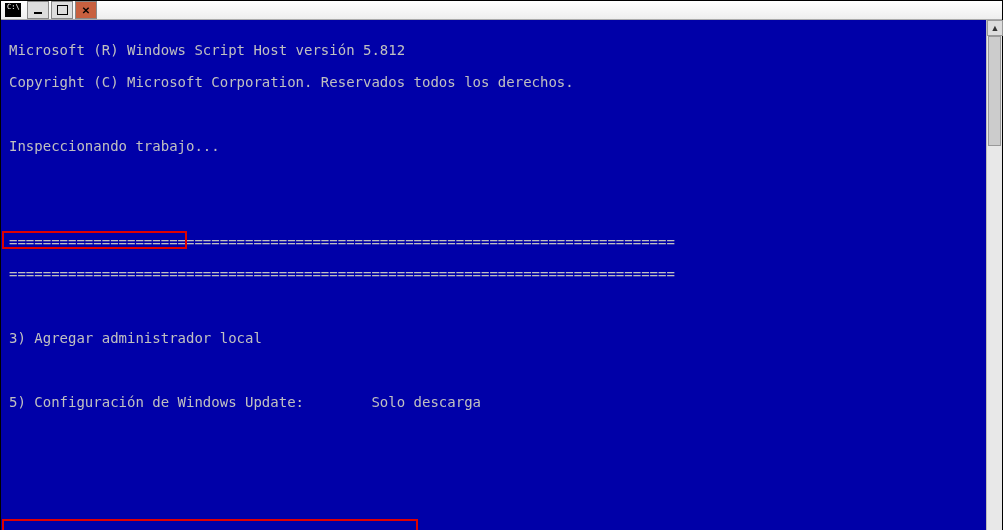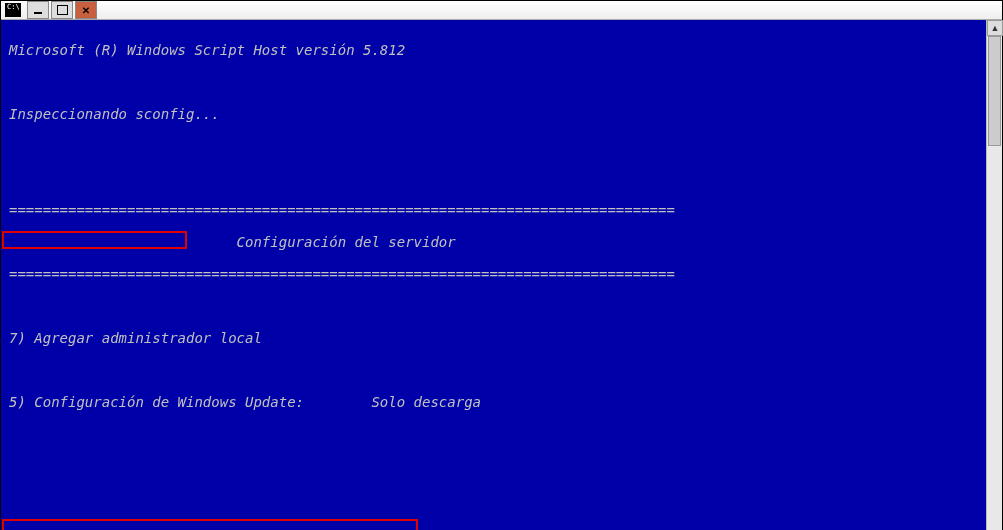--- a/index.html
+++ b/index.html
@@ -107,46 +107,46 @@
     position:absolute;left:1px;right:1px;top:0;height:110px;
     background:#ccc;border:1px solid #999;
   }
   .hl-red {
     position:absolute;
     border:2px solid #e00000;
     pointer-events:none;
   }
   .hl1 { left:1px; top:211px; width:185px; height:18px; }
   .hl2 { left:1px; top:499px; width:416px; height:20px; }
-  .row { display:block;font-style:italic; }
+  .row { display:block; }
 </style>
 </head>
 <body>
 
 <div class="window">
   <div class="titlebar">
     <div class="cmd-icon">C:\.</div>
     <div class="controls">
       <div class="ctrl min"></div>
       <div class="ctrl max"></div>
       <div class="ctrl close"></div>
     </div>
   </div>
   <div class="client">
     <div class="console">
 <span class="row">Microsoft (R) Windows Script Host versión 5.812</span>
+<span class="row">Copyright (C) Microsoft Corporation. Reservados todos los derechos.</span>
 <span class="row"> </span>
-<span class="row">Inspeccionando sconfig...</span>
+<span class="row">Inspeccionando trabajo...</span>
 <span class="row"> </span>
 <span class="row"> </span>
 <span class="row">===============================================================================</span>
-<span class="row">                           Configuración del servidor</span>
 <span class="row">===============================================================================</span>
 <span class="row"> </span>
-<span class="row">7) Agregar administrador local</span>
+<span class="row">3) Agregar administrador local</span>
 <span class="row"> </span>
 <span class="row">5) Configuración de Windows Update:        Solo descarga</span>
 
 
 
 
 
 
 
 

